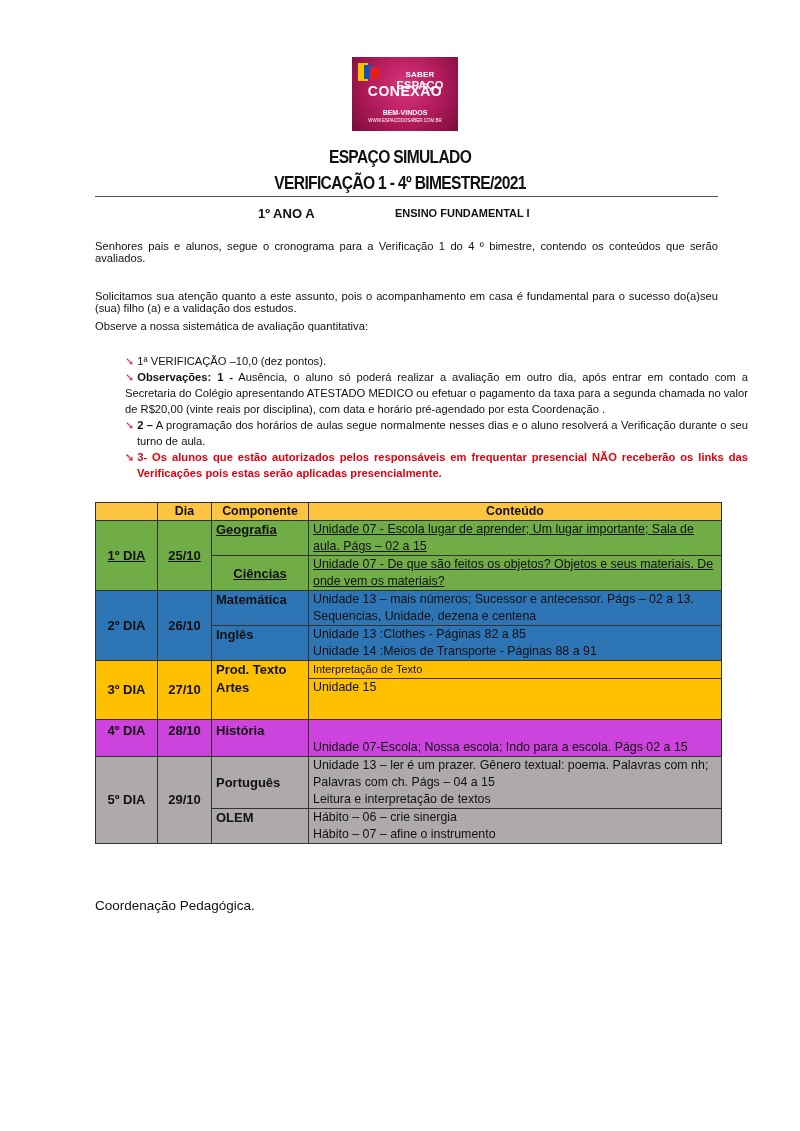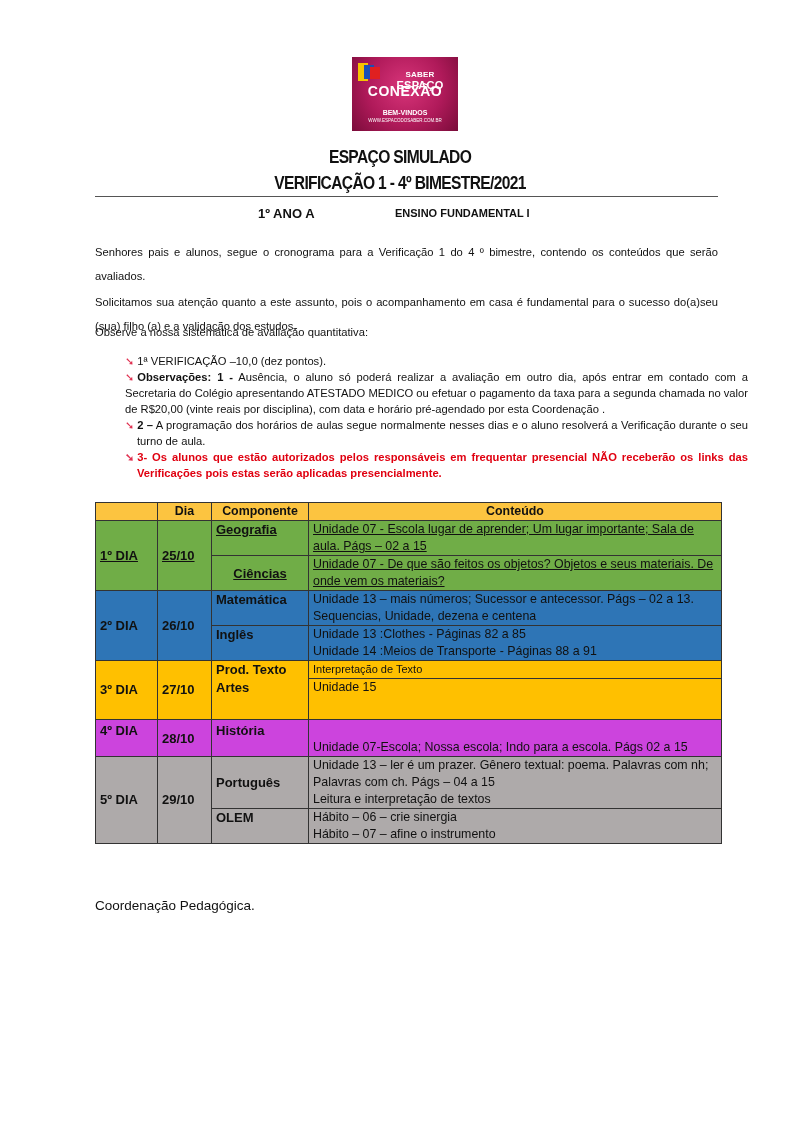--- a/index.html
+++ b/index.html
@@ -13,40 +13,40 @@
   .logo .brand { position:absolute; left:30px; top:10px; font-size:11px; letter-spacing:0.2px; }
   .logo .brand2 { position:absolute; left:0; width:100%; top:26px; font-size:14px; letter-spacing:0.5px; }
   .logo .welcome { position:absolute; left:0; width:100%; top:52px; font-size:7px; }
   .logo .url { position:absolute; left:0; width:100%; top:61px; font-size:4.5px; font-weight:normal; }
   .title1, .title2 { position:absolute; left:0; width:800px; text-align:center; font-family:"Liberation Sans", sans-serif; font-weight:bold; letter-spacing:-0.8px; transform:scaleX(0.82); }
   .title1 { top:146px; font-size:19px; }
   .title2 { top:172px; font-size:19px; }
   .hr { position:absolute; left:95px; top:196px; width:623px; height:1px; background:#555; }
   .grade { position:absolute; left:258px; top:206px; font-size:13px; font-weight:bold; }
   .level { position:absolute; left:395px; top:207px; font-size:11px; font-weight:bold; }
-  .para { position:absolute; left:95px; width:623px; font-size:11.2px; line-height:24px; text-align:justify; }
+  .para { position:absolute; left:95px; width:623px; font-size:11.2px; line-height:12px; text-align:justify; }
   .p1 { top:240px; }
   .p2 { top:290px; }
   .p3 { top:320px; }
   .bul { position:absolute; left:95px; width:623px; font-size:11.2px; line-height:16px; text-align:justify;margin-left:30px; }
   .bul .arrow { color:#e03050; font-size:11px; margin-right:3px; }
   .b1 { top:353px; }
   .b2 { top:369px; }
   .b3 { top:417px; padding-left:12px; box-sizing:border-box; text-indent:-12px; }
   .b4 { top:449px; color:#e00010; font-weight:bold; padding-left:12px; box-sizing:border-box; text-indent:-12px; }
   .b4 .arrow { color:#e03050; }
   table.sched { position:absolute; left:95px; top:502px; width:627px; border-collapse:collapse; font-size:12.4px; }
   table.sched td { border:1px solid #333; padding:0 4px; vertical-align:top; line-height:17px; }
   .hdr td { background:#fcc440; font-weight:bold; text-align:center; height:15px; line-height:15px; }
   .green td { background:#70ad47;text-decoration:underline; }
   .blue td { background:#2e75b6; }
   .yellow td { background:#ffc000; }
   .purple td { background:#cc44dd; }
   .gray td { background:#aeaaaa; }
-  td.day, td.date { font-weight:bold; vertical-align:middle !important; text-align:left; font-size:13px; }
+  td.day, td.date { font-weight:bold; vertical-align:middle !important; text-align:center; font-size:13px; }
   td.comp { font-weight:bold; font-size:13px; }
   td.comp.center { text-align:center; }
   td.small { font-size:11px; }
   .footer { position:absolute; left:95px; top:898px; font-size:13.5px; }
 </style>
 </head>
 <body>
 
 <div class="logo">
   <div class="mark">
@@ -129,21 +129,21 @@
     <td class="comp" style="border-bottom:none">Prod. Texto</td>
     <td class="small">Interpretação de Texto</td>
   </tr>
   <tr class="yellow">
     <td class="comp" style="height:40px;border-top:none">Artes</td>
     <td>Unidade 15</td>
   </tr>
 
   <tr class="purple">
     <td class="day" style="vertical-align:top !important;padding-top:2px">4º DIA</td>
-    <td class="date" style="vertical-align:top !important;padding-top:10px">28/10</td>
+    <td class="date" style="vertical-align:top !important;padding-top:2px">28/10</td>
     <td class="comp" style="height:34px;padding-top:2px">História</td>
     <td style="padding-top:19px">Unidade 07-Escola; Nossa escola; Indo para a escola. Págs  02 a 15</td>
   </tr>
 
   <tr class="gray">
     <td class="day" rowspan="2">5º DIA</td>
     <td class="date" rowspan="2">29/10</td>
     <td class="comp" style="height:51px;vertical-align:middle">Português</td>
     <td>
           <div>Unidade 13 – ler é um prazer. Gênero textual: poema. Palavras com nh; Palavras com ch. Págs – 04 a  15</div>

